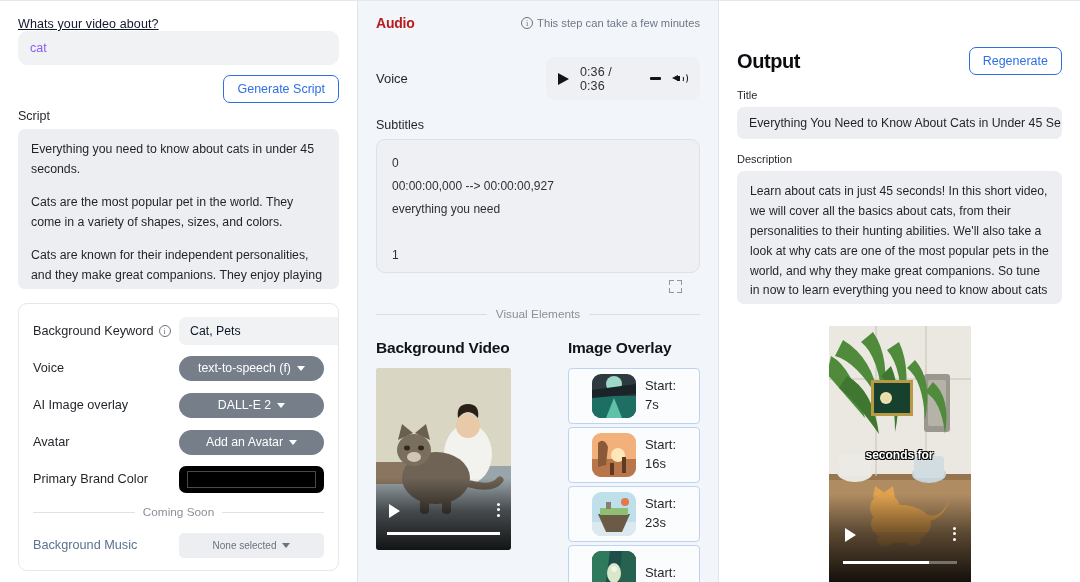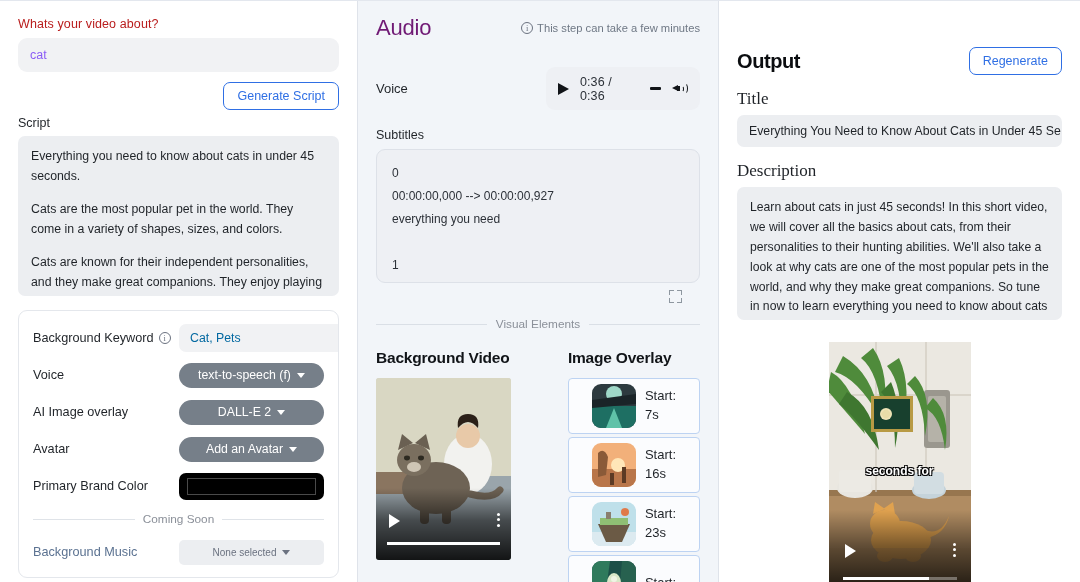--- a/index.html
+++ b/index.html
@@ -19,21 +19,21 @@
   
   .col-left {
     width: 358px; height: 100%;
     background: #ffffff;
     border-right: 1px solid #dfe3ea;
     padding: 16px 18px 0 18px;
     position: relative;
     overflow: hidden;
   }
   .field-label {
-    font-size: 12.5px; color: #b91c1c; margin-bottom: 7px; letter-spacing: .1px;
+    font-size: 12.5px; color: #0f172a; letter-spacing: .1px; text-decoration: underline;
   }
   .text-input {
     width: 100%; background: #f1f2f4; border: none; border-radius: 9px;
     padding: 10px 12px; font-size: 12.5px; color: #8b5cf6;
     font-family: "Liberation Sans", sans-serif;
   }
   .btn-row { display: flex; justify-content: flex-end; margin-top: 10px; }
   .btn-outline {
     border: 1.4px solid #2f6fe4; color: #2f6fe4; background: #ffffff;
     border-radius: 7px; padding: 6px 13px; font-size: 12.5px;
@@ -59,21 +59,21 @@
     font-size: 12.7px; color: #1f2328; flex: 0 0 146px;
     display: flex; align-items: center; gap: 5px;
   }
   .info-ic {
     width: 12px; height: 12px; border: 1px solid #6b7280; border-radius: 50%;
     font-size: 8.5px; line-height: 10px; text-align: center; color: #6b7280;
     font-family: "Liberation Serif", serif;
   }
   .kw-input {
     flex: 1; background: #f1f2f4; border-radius: 7px; padding: 7px 11px;
-    font-size: 12.3px; color: #0369a1; border: none;
+    font-size: 12.3px; color: #0f172a; border: none;
     font-family: "Liberation Sans", sans-serif;
   }
   .gray-select {
     flex: 1; background: #767f89; color: #ffffff; border: none; border-radius: 15px;
     padding: 6px 10px; font-size: 12.3px; text-align: center; cursor: pointer;
     display: flex; align-items: center; justify-content: center; gap: 6px;
     height: 25px;
   }
   .caret { width: 0; height: 0; border-left: 4px solid transparent;
            border-right: 4px solid transparent; border-top: 5px solid currentColor; }
@@ -100,21 +100,21 @@
 
   
   .col-mid {
     width: 361px; height: 100%;
     background: #f2f5f9;
     border-right: 1px solid #dfe3ea;
     padding: 14px 18px 0 18px;
     overflow: hidden; position: relative;
   }
   .sec-head { display: flex; align-items: center; justify-content: space-between; }
-  .sec-title { font-size: 22px; font-weight: normal; color: #701a75; letter-spacing: -.2px; }
+  .sec-title { font-size: 14px; font-weight: bold; color: #b91c1c; letter-spacing: -.2px; }
   .hint { display: flex; align-items: center; gap: 4px; font-size: 11.2px; color: #6f7885; }
   .voice-row { display: flex; align-items: center; margin-top: 26px; }
   .voice-lbl { font-size: 13px; color: #1f2328; flex: 0 0 170px; }
   .player {
     background: #eef0f4; border-radius: 9px; height: 43px; flex: 1;
     display: flex; align-items: center; justify-content: center; gap: 11px;
     padding: 0 12px;
   }
   .play-tri {
     width: 0; height: 0; border-top: 6.5px solid transparent;
@@ -187,21 +187,21 @@
   .ov-thumb { width: 44px; height: 44px; border-radius: 9px; flex: 0 0 44px; overflow:hidden; position:relative;}
   .ov-txt { font-size: 13px; color: #1f2328; line-height: 1.45; }
 
   
   .col-right {
     flex: 1; height: 100%; background: #ffffff;
     padding: 14px 18px 0 18px; overflow: hidden; margin-top: 32px;
   }
   .out-head { display:flex; align-items:center; justify-content:space-between; }
   .out-title { font-size: 20px; font-weight: bold; color: #0b0d10; letter-spacing:-.4px;}
-  .ro-label { font-size: 17px; color: #1f2328; margin: 14px 0 6px 0; font-family: Liberation Serif, serif;}
+  .ro-label { font-size: 11px; color: #1f2328; margin: 14px 0 6px 0;}
   .ro-input {
     background: #eceef1; border-radius: 7px; padding: 9px 12px;
     font-size: 12.3px; color: #1f2328; white-space: nowrap; overflow: hidden;
   }
   .ro-desc {
     background: #eceef1; border-radius: 7px; padding: 11px 13px;
     font-size: 12.2px; line-height: 1.63; color: #1f2328;
     height: 133px; overflow: hidden;
   }
   .preview-wrap { display:flex; justify-content:center; margin-top: 22px; }

